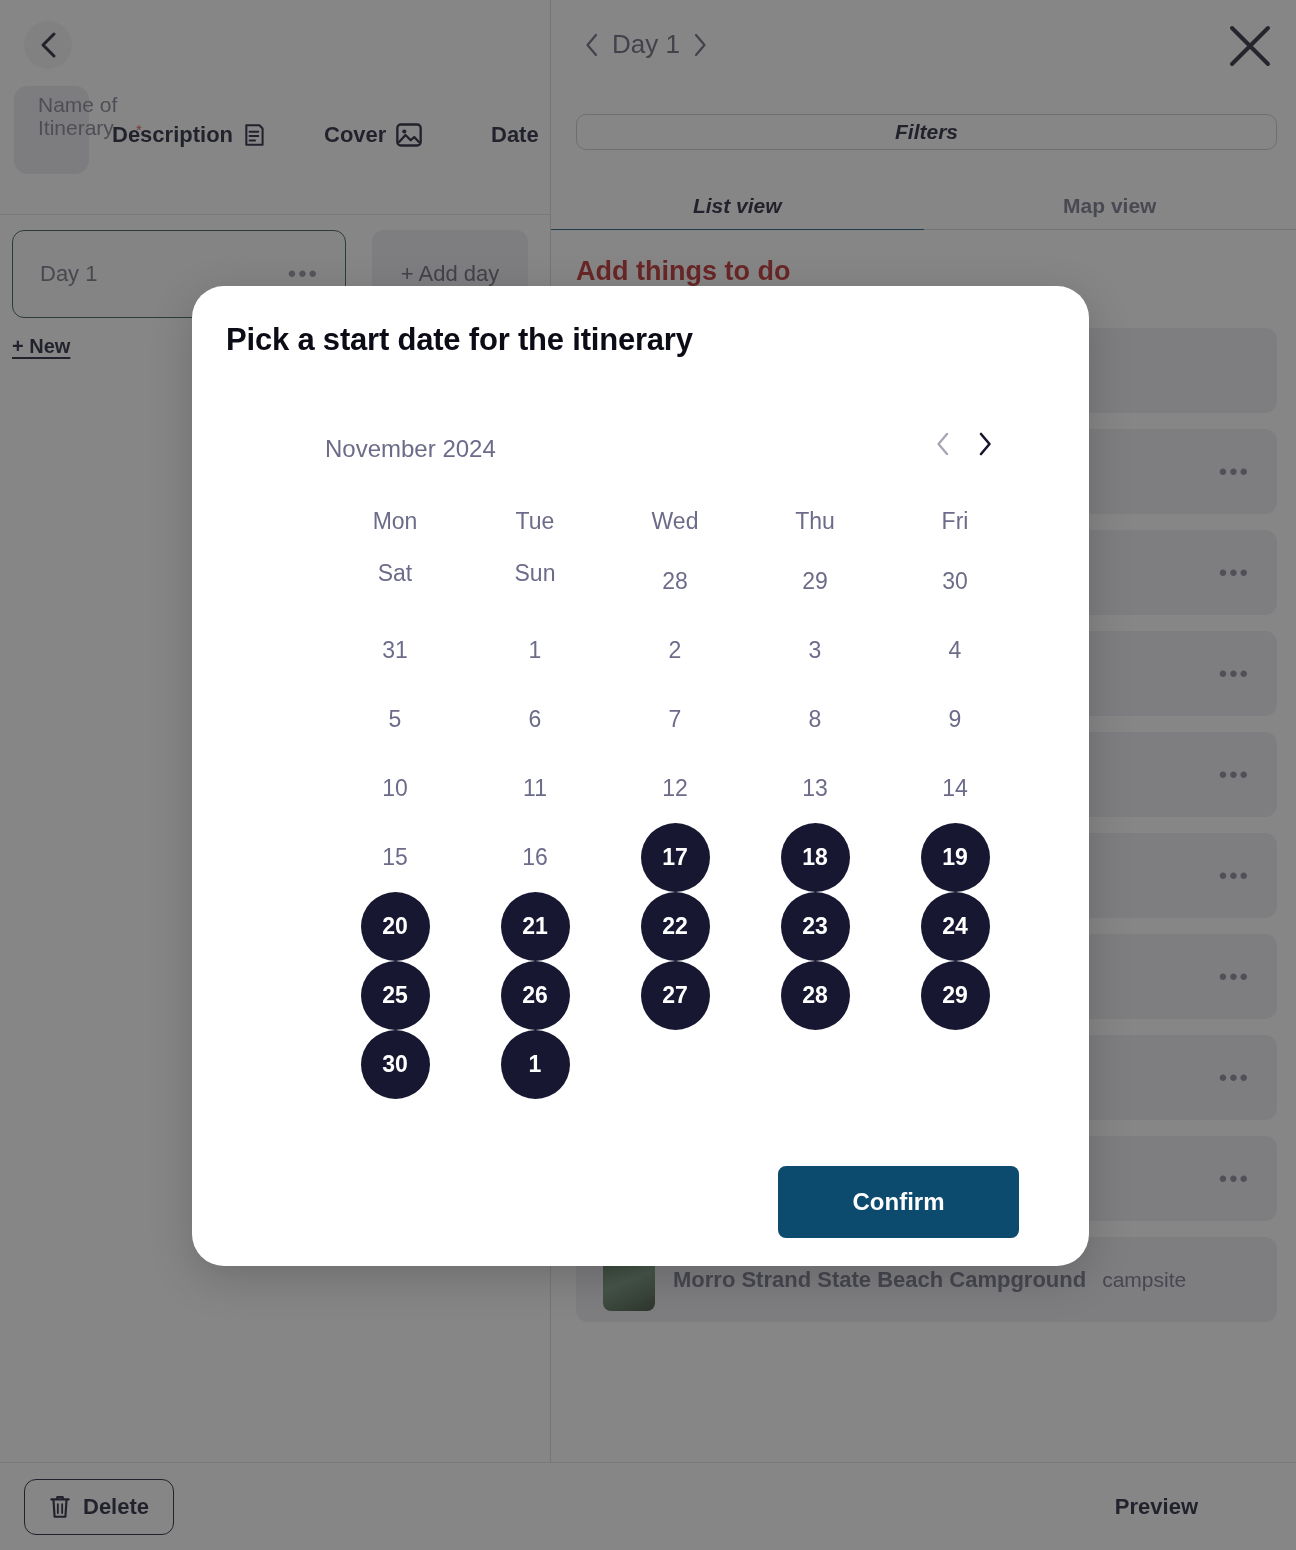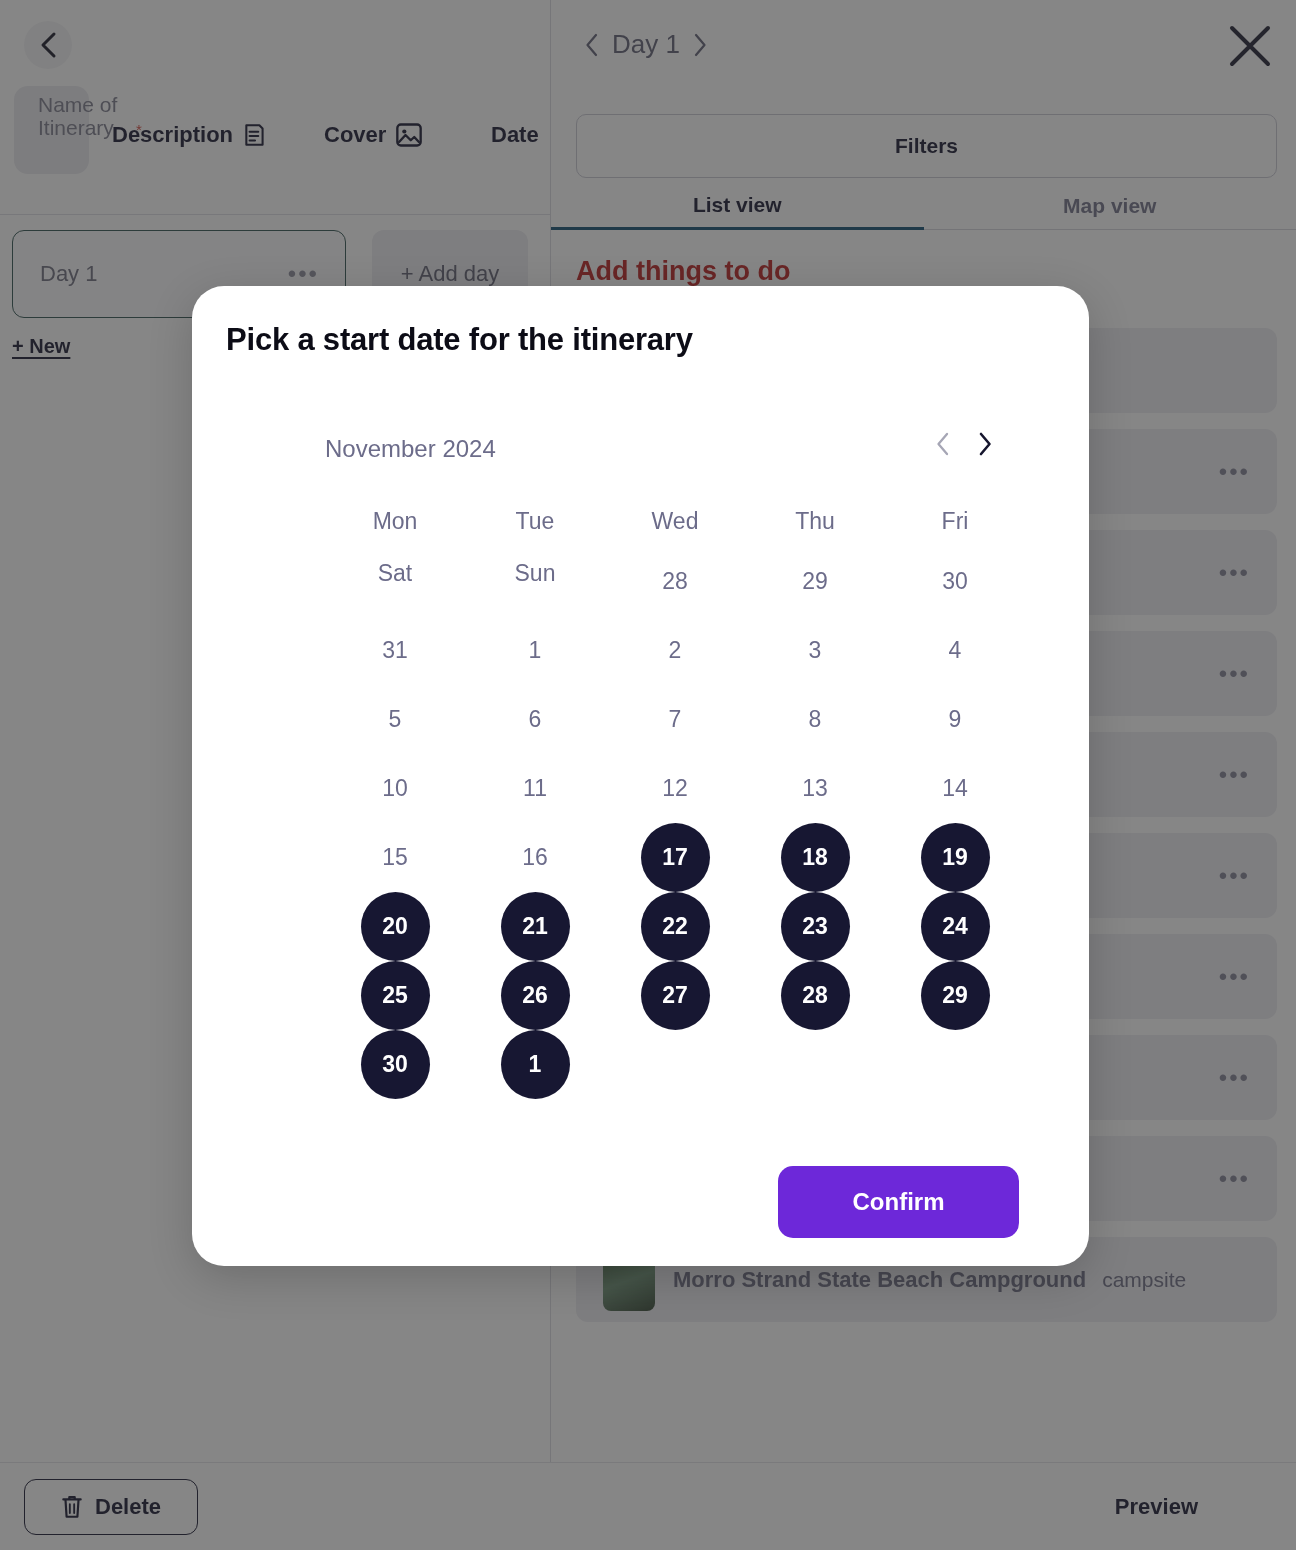--- a/index.html
+++ b/index.html
@@ -90,34 +90,34 @@
     position: absolute; left: 33px; top: 29px;
     display: flex; align-items: center; gap: 12px;
     font-size: 26px; color: #5d5d72;
   }
   .close-x {
     position: absolute; right: 18px; top: 18px;
     width: 56px; height: 56px;
   }
   .filters-btn {
     position: absolute; left: 25px; top: 114px;
-    width: 701px; height: 64px;
+    width: 701px; height: 36px;
     border: 1px solid #c8c8d2; border-radius: 10px;
     display: flex; align-items: center; justify-content: center;
-    font-size: 21px; font-weight: 700; color: #11112b;
+    font-size: 21px; font-weight: 700; color: #11112b; font-style: italic;
   }
   .view-tabs {
     position: absolute; left: 0; right: 0; top: 182px; height: 48px;
     display: flex;
   }
   .view-tab {
     flex: 1; display: flex; align-items: center; justify-content: center;
     font-size: 21px; font-weight: 700;
   }
-  .view-tab.active { color: #11112b; border-bottom: 3px solid #0c4a6e; }
+  .view-tab.active { color: #11112b; border-bottom: 1px solid #0c4a6e; font-style: italic; }
   .view-tab.inactive { color: #6f6f86; border-bottom: 1px solid #d4d4dc; }
   .section-title {
     position: absolute; left: 25px; top: 256px;
     font-size: 27px; font-weight: 700; color: #b91c1c;
   }
   .list-area { position: absolute; left: 0; top: 312px; right: 0; }
   .list-row {
     position: absolute; left: 25px;
     width: 701px; height: 85px;
     background: #ebebf0; border-radius: 12px;
@@ -134,21 +134,21 @@
   .row-kind  { font-size: 21px; color: #6a6a80; margin-left: 16px; white-space: nowrap; }
   .row-dots  { margin-left: auto; font-size: 24px; color: #7e7e92; letter-spacing: 2px; line-height: 10px; }
 
   .bottom-bar {
     position: absolute; left: 0; right: 0; bottom: 0; height: 88px;
     background: #ffffff; border-top: 1px solid #e2e2e8;
     display: flex; align-items: center; padding: 0 40px 0 24px;
   }
   .delete-btn {
     display: flex; align-items: center; gap: 12px;
-    height: 56px; padding: 0 36px;
+    height: 56px; padding: 0 24px;
     border: 1.5px solid #11112b; border-radius: 12px;
     font-size: 22px; font-weight: 700; color: #11112b;
     background: transparent;
   }
   .preview-link {
     margin-left: auto; margin-right: 58px;
     font-size: 22px; font-weight: 700; color: #11112b;
     text-underline-offset: 4px;
   }
   .update-btn {
@@ -192,22 +192,22 @@
   }
   .cell {
     width: 69px; height: 69px;
     display: flex; align-items: center; justify-content: center;
     font-size: 23px; color: #6c6c8a;
     border-radius: 50%;
   }
   .cell.sel { background: #171732; color: #ffffff; font-weight: 700; }
   .confirm-btn {
     position: absolute; left: 586px; top: 880px;
-    width: 241px; height: 72px; border-radius: 15px;
-    background: #6d28d9; color: #ffffff;
+    width: 241px; height: 72px; border-radius: 8px;
+    background: #0c4a6e; color: #ffffff;
     display: flex; align-items: center; justify-content: center;
     font-size: 24px; font-weight: 700;
   }
 </style>
 </head>
 <body>
 
 <div id="root">
 
   <div id="app">

